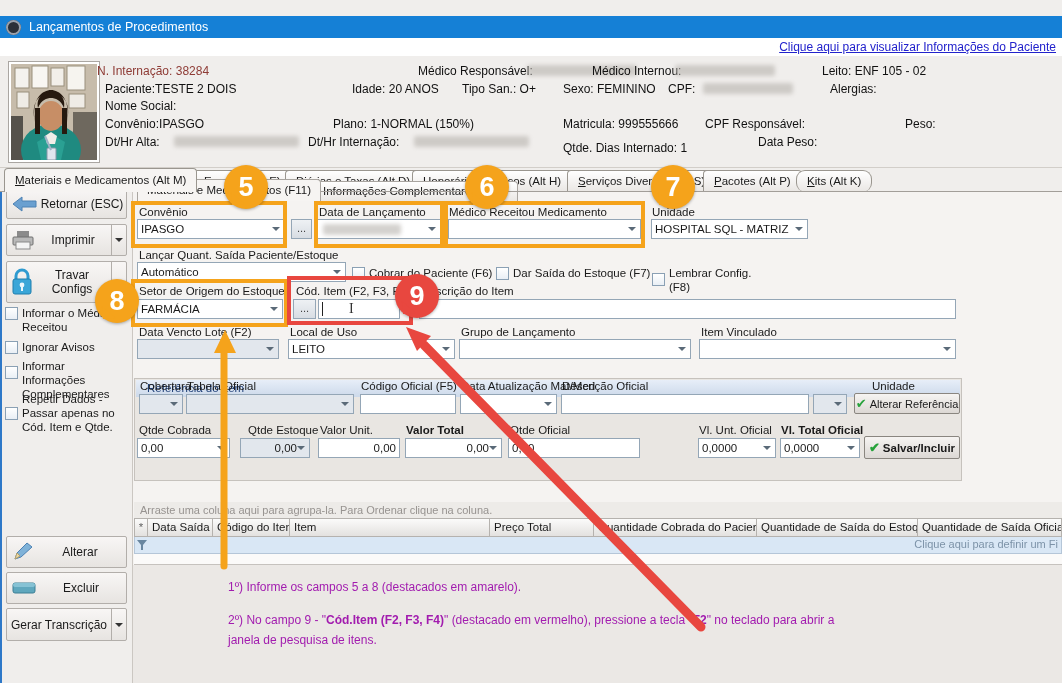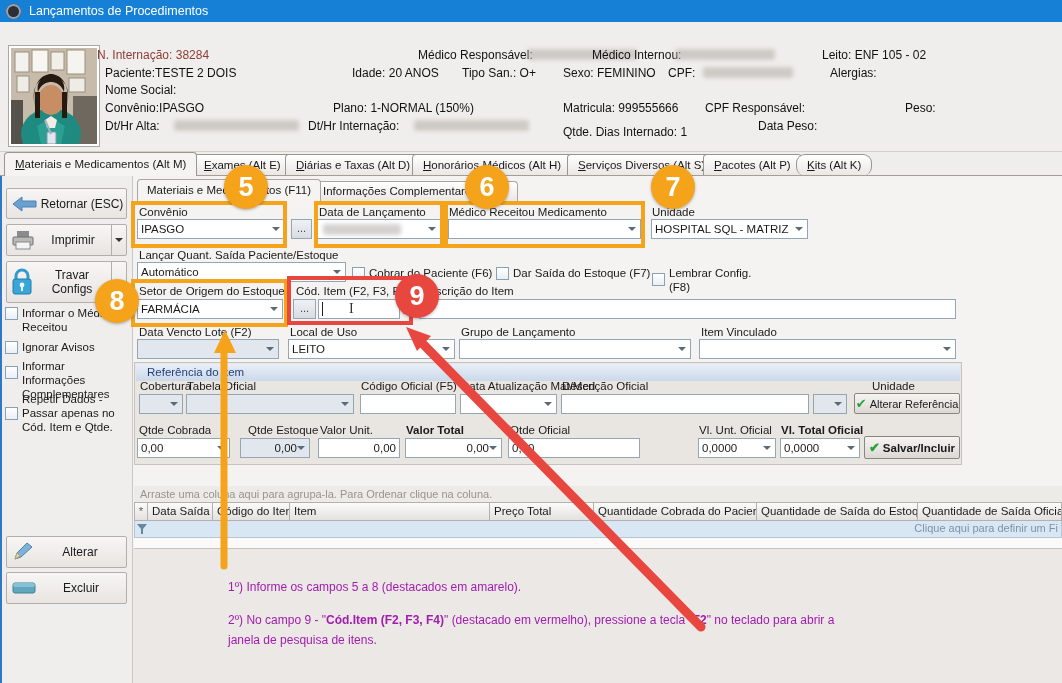--- a/index.html
+++ b/index.html
@@ -2,21 +2,21 @@
 <html><head>
 <meta charset="utf-8">
 <style>
   * { margin:0; padding:0; box-sizing:border-box; }
   html,body { background:#d8d5d2; }
   body { font-family:"Liberation Sans", sans-serif; }
   #app {
     position:relative; width:1062px; height:683px; overflow:hidden;
     background:#f0eeec; font-size:12px; color:#1a1a1a;
   }
-  .abs { position:absolute; }
+  .abs { position:absolute;margin-top:16px; }
   
   .titlebar { left:0; top:0; width:1062px; height:22px; background:#1580d6; display:flex; align-items:center; }
   .titlebar .ttl { color:#fff; font-size:12.5px; margin-left:8px; }
   .appicon { width:15px; height:15px; margin-left:6px; border-radius:50%; background:#2b3038; box-shadow:inset 0 0 0 2px #9aa2ad; }
   
   .linkbar { left:0; top:22px; width:1062px; height:18px; background:#ffffff; }
   .hlink { position:absolute; right:6px; top:2px; color:#2222cc; text-decoration:underline; font-size:12px; cursor:pointer; }
   
   .pheader { left:0; top:40px; width:1062px; height:112px; background:#f0eeec; border-bottom:1px solid #d2cec9; }
   .photo { position:absolute; left:8px; top:5px; width:92px; height:102px; background:#fff; border:1px solid #aaa6a2; padding:2px; }
@@ -94,20 +94,23 @@
 </head>
 <body>
 
 <div id="app">
 
   <div class="abs titlebar">
     <span class="appicon"></span>
     <span class="ttl">Lançamentos de Procedimentos</span>
   </div>
 
+  <div class="abs linkbar">
+    <span class="hlink">Clique aqui para visualizar Informações do Paciente</span>
+  </div>
 
   <div class="abs pheader">
     <div class="photo">
       <svg width="86" height="96" viewBox="0 0 86 96">
         <rect x="0" y="0" width="86" height="96" fill="#c7bcab"></rect>
         <rect x="4" y="4" width="14" height="20" fill="#f4f2ee" stroke="#9a8f7d"></rect>
         <rect x="21" y="2" width="16" height="22" fill="#f8f6f2" stroke="#9a8f7d"></rect>
         <rect x="40" y="4" width="13" height="18" fill="#f2efe9" stroke="#9a8f7d"></rect>
         <rect x="56" y="2" width="18" height="24" fill="#f6f4ef" stroke="#9a8f7d"></rect>
         <rect x="6" y="28" width="12" height="16" fill="#efece6" stroke="#9a8f7d"></rect>
@@ -226,20 +229,26 @@
     </svg>
     <span class="cap">Alterar</span>
   </div>
   <div class="sbtn" style="top:572px; height:32px;">
     <svg width="24" height="12" viewBox="0 0 24 12" style="margin-left:5px;">
       <rect x="1" y="1" width="22" height="10" rx="2" fill="#5fa7bd" stroke="#3d7f95"></rect>
       <rect x="1" y="1" width="22" height="4" rx="2" fill="#86c2d4"></rect>
     </svg>
     <span class="cap">Excluir</span>
   </div>
+  <div class="sbtn" style="top:608px; height:33px;">
+    <span class="cap">Gerar Transcrição</span>
+    <span class="split">
+        <span class="dn"></span>
+      </span>
+  </div>
 
   <div class="subtab" style="left:313px; top:181px;"><span>Informações Complementares (F12)</span></div>
   <div class="subtab active" style="left:137px; top:179px;"><span>Materiais e Medicamentos (F11)</span></div>
 
   <div class="flabel" style="left:139px; top:206px;">Convênio</div>
   <div class="combo" style="left:137px; top:219px; width:148px;">
     <span class="cval">IPASGO</span>
       <span class="carr"></span>
   </div>
   <div class="dots" style="left:291px; top:219px; width:21px;">...</div>

